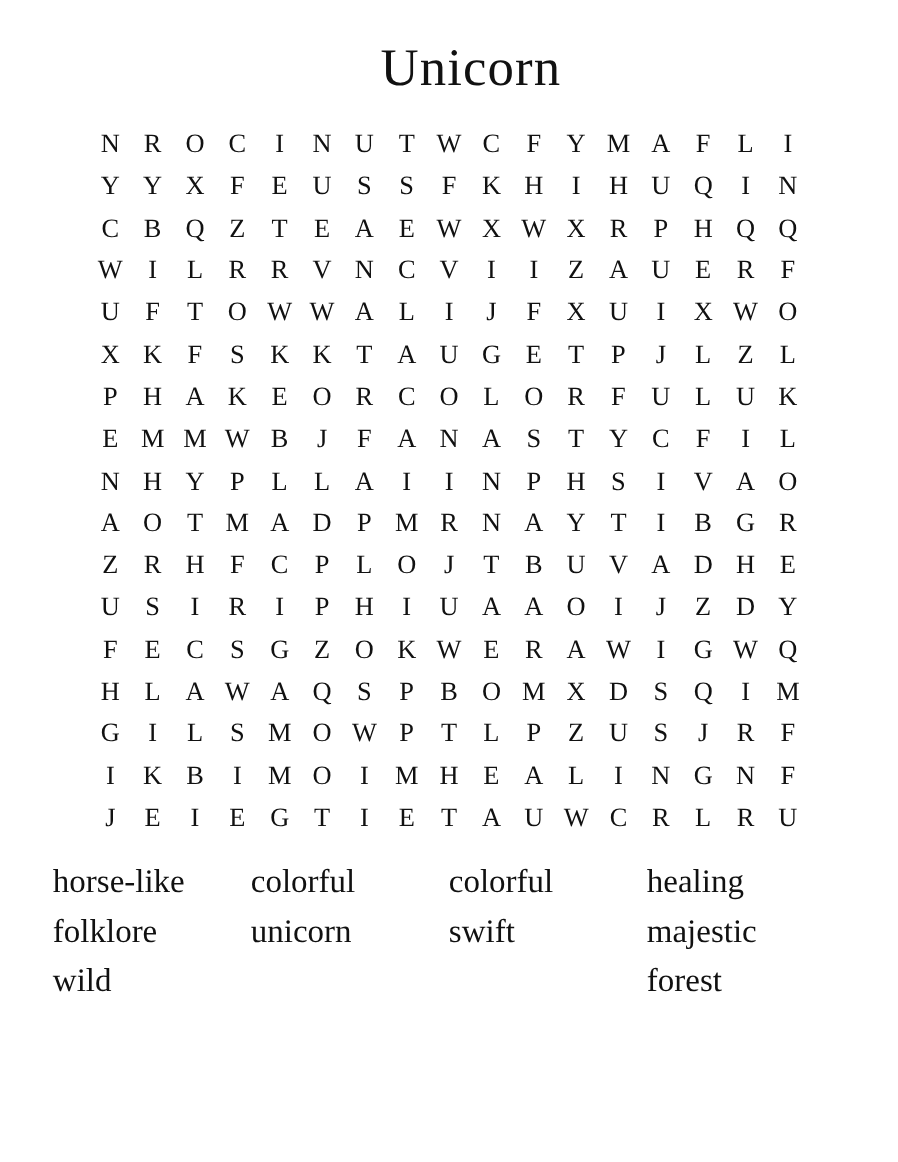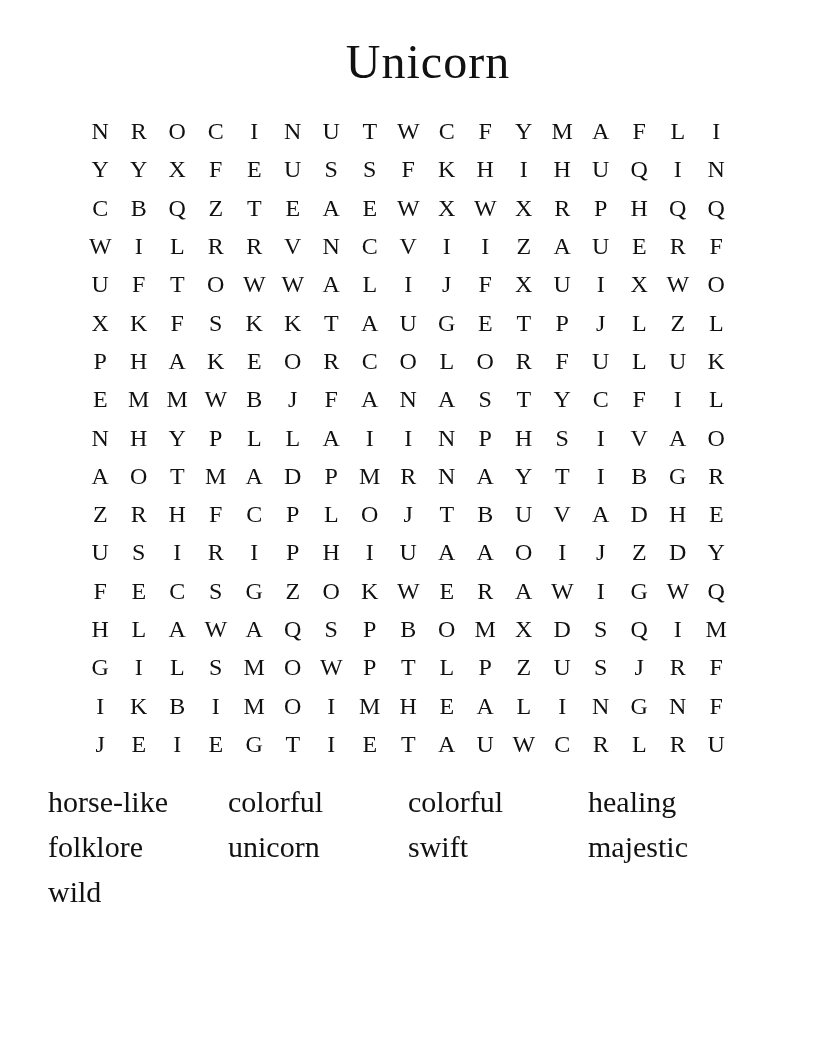--- a/index.html
+++ b/index.html
@@ -369,15 +369,16 @@
         <div class="word">colorful</div>
         <div class="word">unicorn</div>
       </div>
       <div class="word-col">
         <div class="word">colorful</div>
         <div class="word">swift</div>
       </div>
       <div class="word-col">
         <div class="word">healing</div>
         <div class="word">majestic</div>
+        <div class="word">forest</div>
       </div>
     </div>
 </div>
 
 </body></html>

